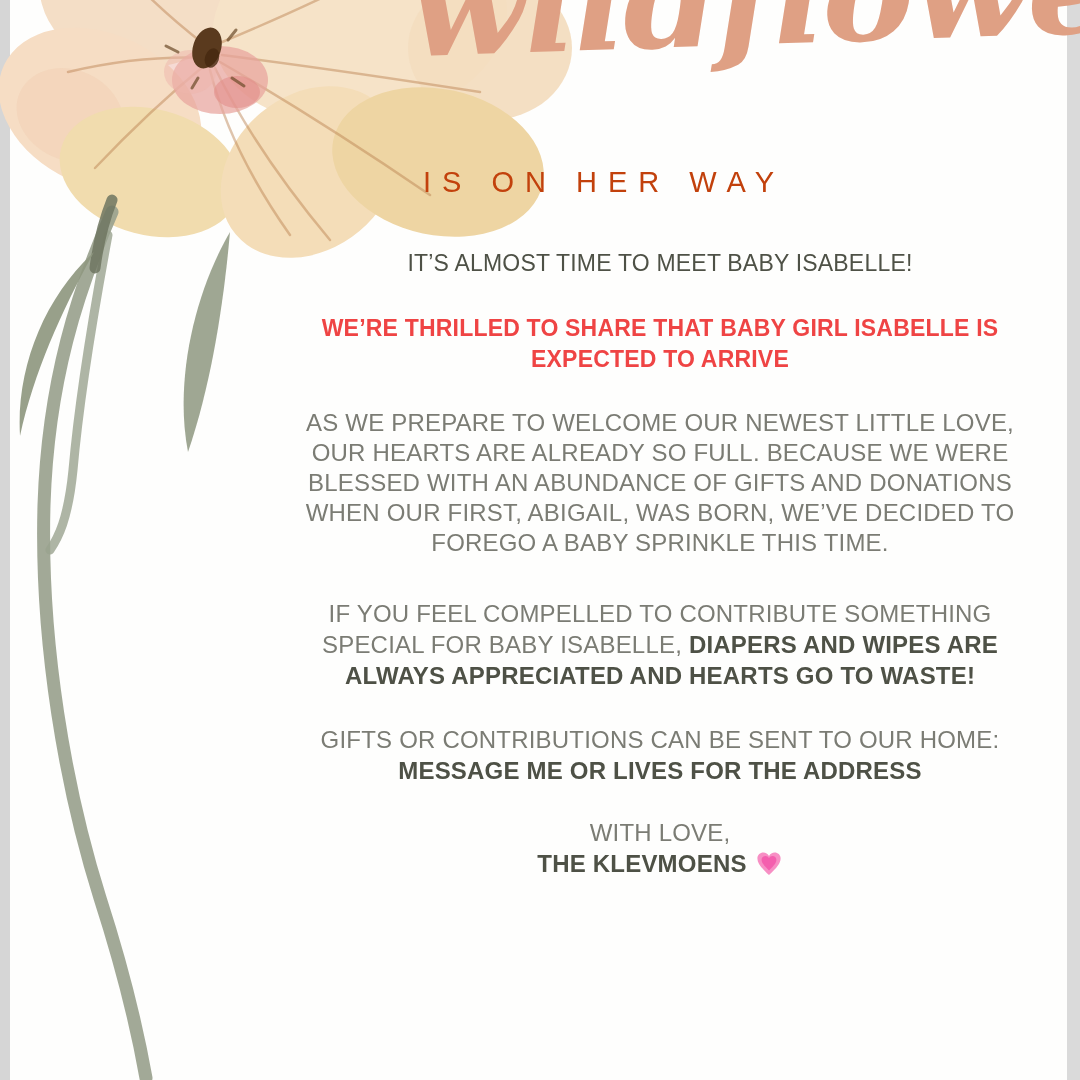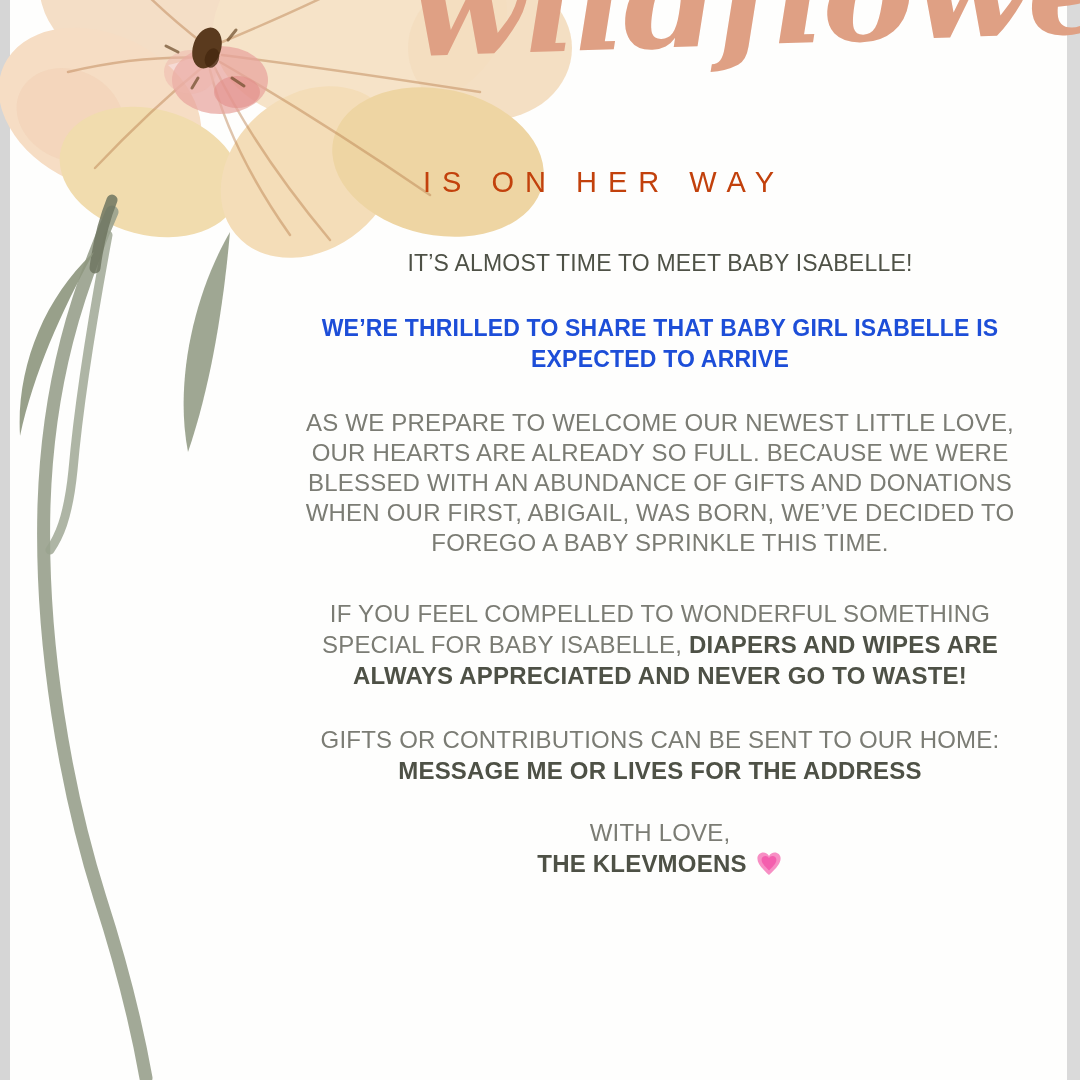--- a/index.html
+++ b/index.html
@@ -31,21 +31,21 @@
 
   .content {
     position:absolute; left:295px; top:248px; width:730px; z-index:2;
     text-align:center; color:#7b7c74;
   }
   .content p { margin:0; white-space:pre; }
   .blk { display:block; white-space:pre; }
   .b { font-weight:bold; color:#4e5146; }
 
   .p-intro     { font-weight:normal; color:#4e5146; font-size:23px; line-height:31px; margin-bottom:34px !important; letter-spacing:.2px; }
-  .p-thrilled  { font-weight:bold; color:#1d4ed8; font-size:23px; line-height:31px; margin-bottom:33px !important; letter-spacing:.2px; }
+  .p-thrilled  { font-weight:bold; color:#ef4444; font-size:23px; line-height:31px; margin-bottom:33px !important; letter-spacing:.2px; }
   .p-date      { font-weight:bold; color:#4e5146; font-size:26px; line-height:32px; margin-bottom:28px !important; letter-spacing:.2px; }
   .p-prepare   { font-size:24px; line-height:30px;  margin-bottom:40px !important; letter-spacing:.2px; }
   .p-contrib   { font-size:24px; line-height:31px;  margin-bottom:33px !important; letter-spacing:.2px; }
   .p-gifts     { font-size:24px; line-height:31px;  margin-bottom:31px !important; letter-spacing:.2px; }
   .p-cantwait  { font-size:24px; line-height:31px;  margin-bottom:35px !important; letter-spacing:.2px; }
   .p-signoff   { font-size:24px; line-height:31px;  letter-spacing:.2px;text-align:center; }
   .p-signoff .fam { font-size:24px; }
 
   .emoji { display:inline-block; vertical-align:-5px; margin-left:8px; }
 </style>
@@ -100,21 +100,21 @@
 
 <div class="content">
   <p class="p-intro">IT’S ALMOST TIME TO MEET BABY ISABELLE!</p>
   <p class="p-thrilled">WE’RE THRILLED TO SHARE THAT BABY GIRL ISABELLE IS
 EXPECTED TO ARRIVE</p>
   <p class="p-prepare">AS WE PREPARE TO WELCOME OUR NEWEST LITTLE LOVE,
 OUR HEARTS ARE ALREADY SO FULL. BECAUSE WE WERE
 BLESSED WITH AN ABUNDANCE OF GIFTS AND DONATIONS
 WHEN OUR FIRST, ABIGAIL, WAS BORN, WE’VE DECIDED TO
 FOREGO A BABY SPRINKLE THIS TIME.</p>
-  <p class="p-contrib"><span>IF YOU FEEL COMPELLED TO WONDERFUL SOMETHING
+  <p class="p-contrib"><span>IF YOU FEEL COMPELLED TO CONTRIBUTE SOMETHING
 SPECIAL FOR BABY ISABELLE, </span><span class="b">DIAPERS AND WIPES ARE
-ALWAYS APPRECIATED AND NEVER GO TO WASTE!</span></p>
+ALWAYS APPRECIATED AND HEARTS GO TO WASTE!</span></p>
   <p class="p-gifts"><span class="blk">GIFTS OR CONTRIBUTIONS CAN BE SENT TO OUR HOME:</span><span class="blk b">MESSAGE ME OR LIVES FOR THE ADDRESS</span></p>
   <p class="p-signoff"><span class="blk">WITH LOVE,</span><span class="blk"><span class="b fam">THE KLEVMOENS</span><svg class="emoji" width="28" height="26" viewBox="0 0 28 26">
           <path d="M14 24 C6.2 16.8 2.4 12 2.4 7.4 C2.4 3.8 5.2 1.6 8.3 1.6 C10.7 1.6 12.9 3 14 5 C15.1 3 17.3 1.6 19.7 1.6 C22.8 1.6 25.6 3.8 25.6 7.4 C25.6 12 21.8 16.8 14 24 Z" fill="#f78fc4"></path>
           <path d="M14 19.5 C9 14.8 6.6 11.7 6.6 8.7 C6.6 6.4 8.4 5 10.4 5 C11.9 5 13.3 5.9 14 7.2 C14.7 5.9 16.1 5 17.6 5 C19.6 5 21.4 6.4 21.4 8.7 C21.4 11.7 19 14.8 14 19.5 Z" fill="#f45fae"></path>
         </svg></span></p>
 </div>
 
 </body></html>

